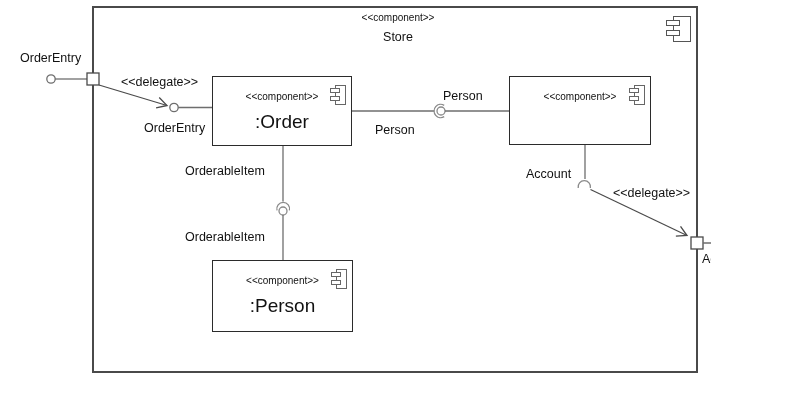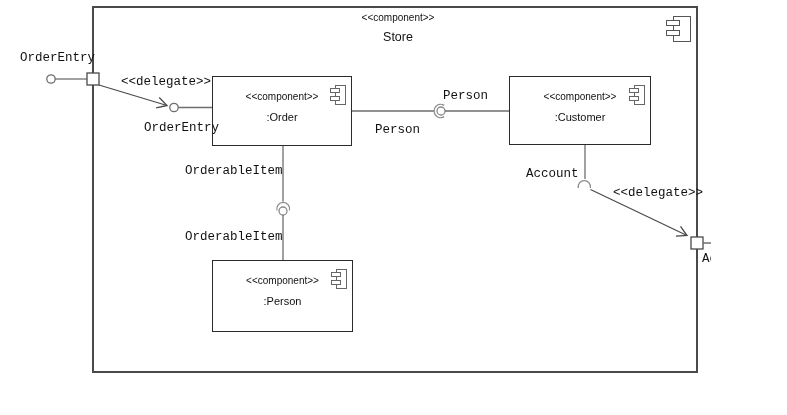--- a/index.html
+++ b/index.html
@@ -15,36 +15,36 @@
   .component-box {
     position:absolute; border:1.5px solid #2b2b2b; background:#ffffff; box-sizing:border-box;
   }
   .box-order    { left:212px; top:76px;  width:140px; height:70px; }
   .box-customer { left:509px; top:76px;  width:142px; height:69px; }
   .box-product  { left:212px; top:260px; width:141px; height:72px; }
   .stereo {
     text-align:center; font-size:10px; margin-top:14px; letter-spacing:0;
     white-space:nowrap;
   }
-  .cname { text-align:center; font-size:11px; margin-top:9px; white-space:nowrap; }
+  .cname { text-align:center; font-size:19px; margin-top:9px; white-space:nowrap; }
   .store-header {
     position:absolute; left:328px; top:12px; width:140px; text-align:center;
   }
   .store-header .stereo { margin-top:0; }
   .store-header .sname { font-size:12.5px; margin-top:7px; }
   
   .comp-icon { position:absolute; top:8px; right:5px; width:16px; height:21px; }
   .comp-icon .ibody { position:absolute; left:5px; top:0; width:11px; height:20px; border:1px solid #666; background:#fff; box-sizing:border-box; }
   .comp-icon .tab  { position:absolute; left:0; width:10px; height:5px; border:1px solid #666; background:#fff; box-sizing:border-box; }
   .comp-icon .tab1 { top:3px; } .comp-icon .tab2 { top:11px; }
   .comp-icon-big { position:absolute; left:666px; top:16px; width:26px; height:27px; }
   .comp-icon-big .ibody { position:absolute; left:7px; top:0; width:18px; height:26px; border:1.5px solid #555; background:#fff; box-sizing:border-box; }
   .comp-icon-big .tab { position:absolute; left:0; width:14px; height:6px; border:1.5px solid #555; background:#fff; box-sizing:border-box; }
   .comp-icon-big .tab1 { top:4px; } .comp-icon-big .tab2 { top:14px; }
-  .lbl { position:absolute; font-size:12.5px; white-space:nowrap;font-family:Liberation Mono, monospace; }
+  .lbl { position:absolute; font-size:12.5px; white-space:nowrap; }
   .caption {
     position:absolute; left:588px; top:389px; font-family:"Liberation Serif", serif;
     font-size:10px; color:#222; white-space:nowrap;
   }
 </style>
 </head>
 <body>
 
 <div class="stage">
 
@@ -100,21 +100,20 @@
     <div class="cname">:Order</div>
     <div class="comp-icon">
       <span class="ibody"></span>
       <span class="tab tab1"></span>
       <span class="tab tab2"></span>
     </div>
   </div>
 
   <div class="component-box box-customer">
     <div class="stereo">&lt;&lt;component&gt;&gt;</div>
-    <div class="cname">:Customer</div>
     <div class="comp-icon">
       <span class="ibody"></span>
       <span class="tab tab1"></span>
       <span class="tab tab2"></span>
     </div>
   </div>
 
   <div class="component-box box-product">
     <div class="stereo">&lt;&lt;component&gt;&gt;</div>
     <div class="cname">:Person</div>

